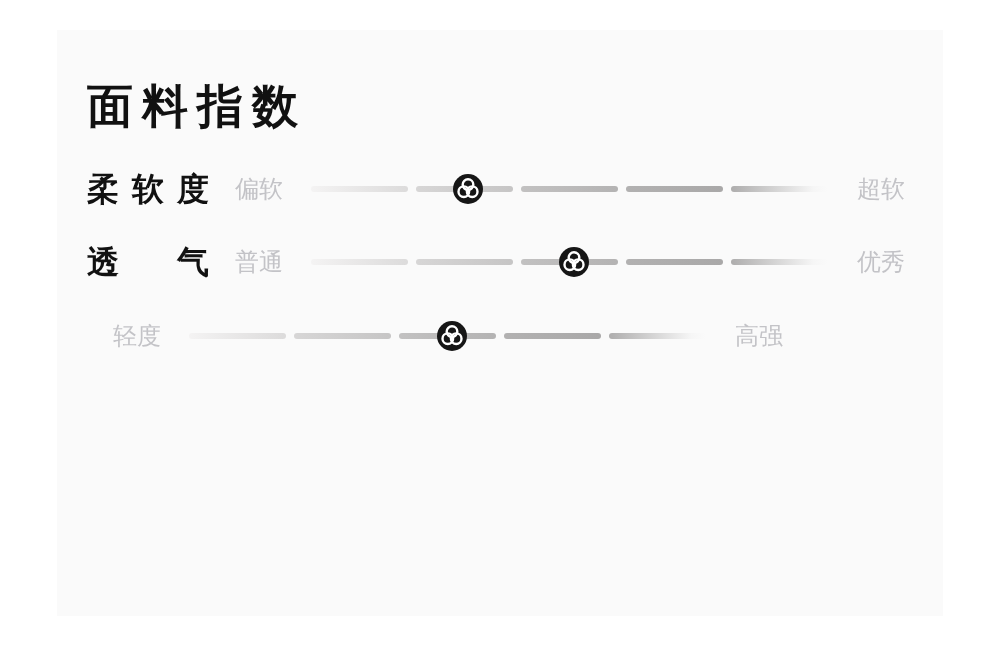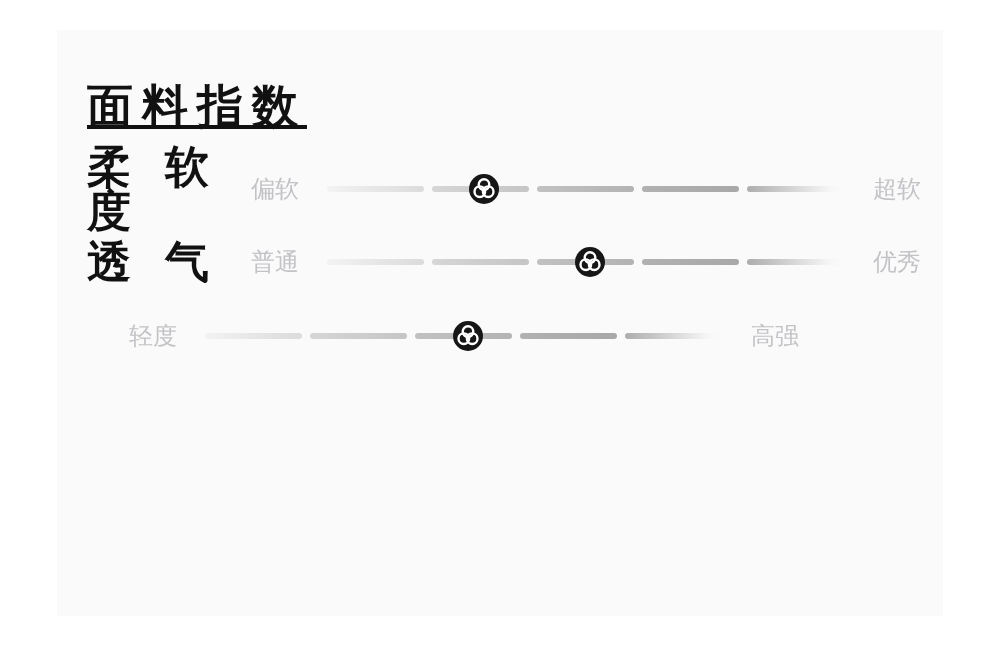--- a/index.html
+++ b/index.html
@@ -21,42 +21,41 @@
     box-sizing: border-box;
     padding: 47px 30px 0 30px;
   }
   .card-title {
     font-size: 46px;
     line-height: 58px;
     font-weight: 700;
     color: #111111;
     letter-spacing: 9px;
     white-space: nowrap;
-    text-decoration: underline;
   }
   .rows {
     margin-top: 17px;
   }
   .index-row {
     height: 73.5px;
     display: flex;
     align-items: center;
   }
   .row-label {
     width: 122px;
-    font-size: 44px;
+    font-size: 32px;
     font-weight: 700;
     color: #111111;
     text-align: justify;
     text-align-last: justify;
     line-height: 1;
     flex: 0 0 auto;
   }
   .min-label {
-    margin-left: 42px;
+    margin-left: 26px;
     width: 76px;
     font-size: 24px;
     color: #c3c3c7;
     line-height: 1;
     flex: 0 0 auto;
     white-space: nowrap;
   }
   .track {
     position: relative;
     width: 517px;

